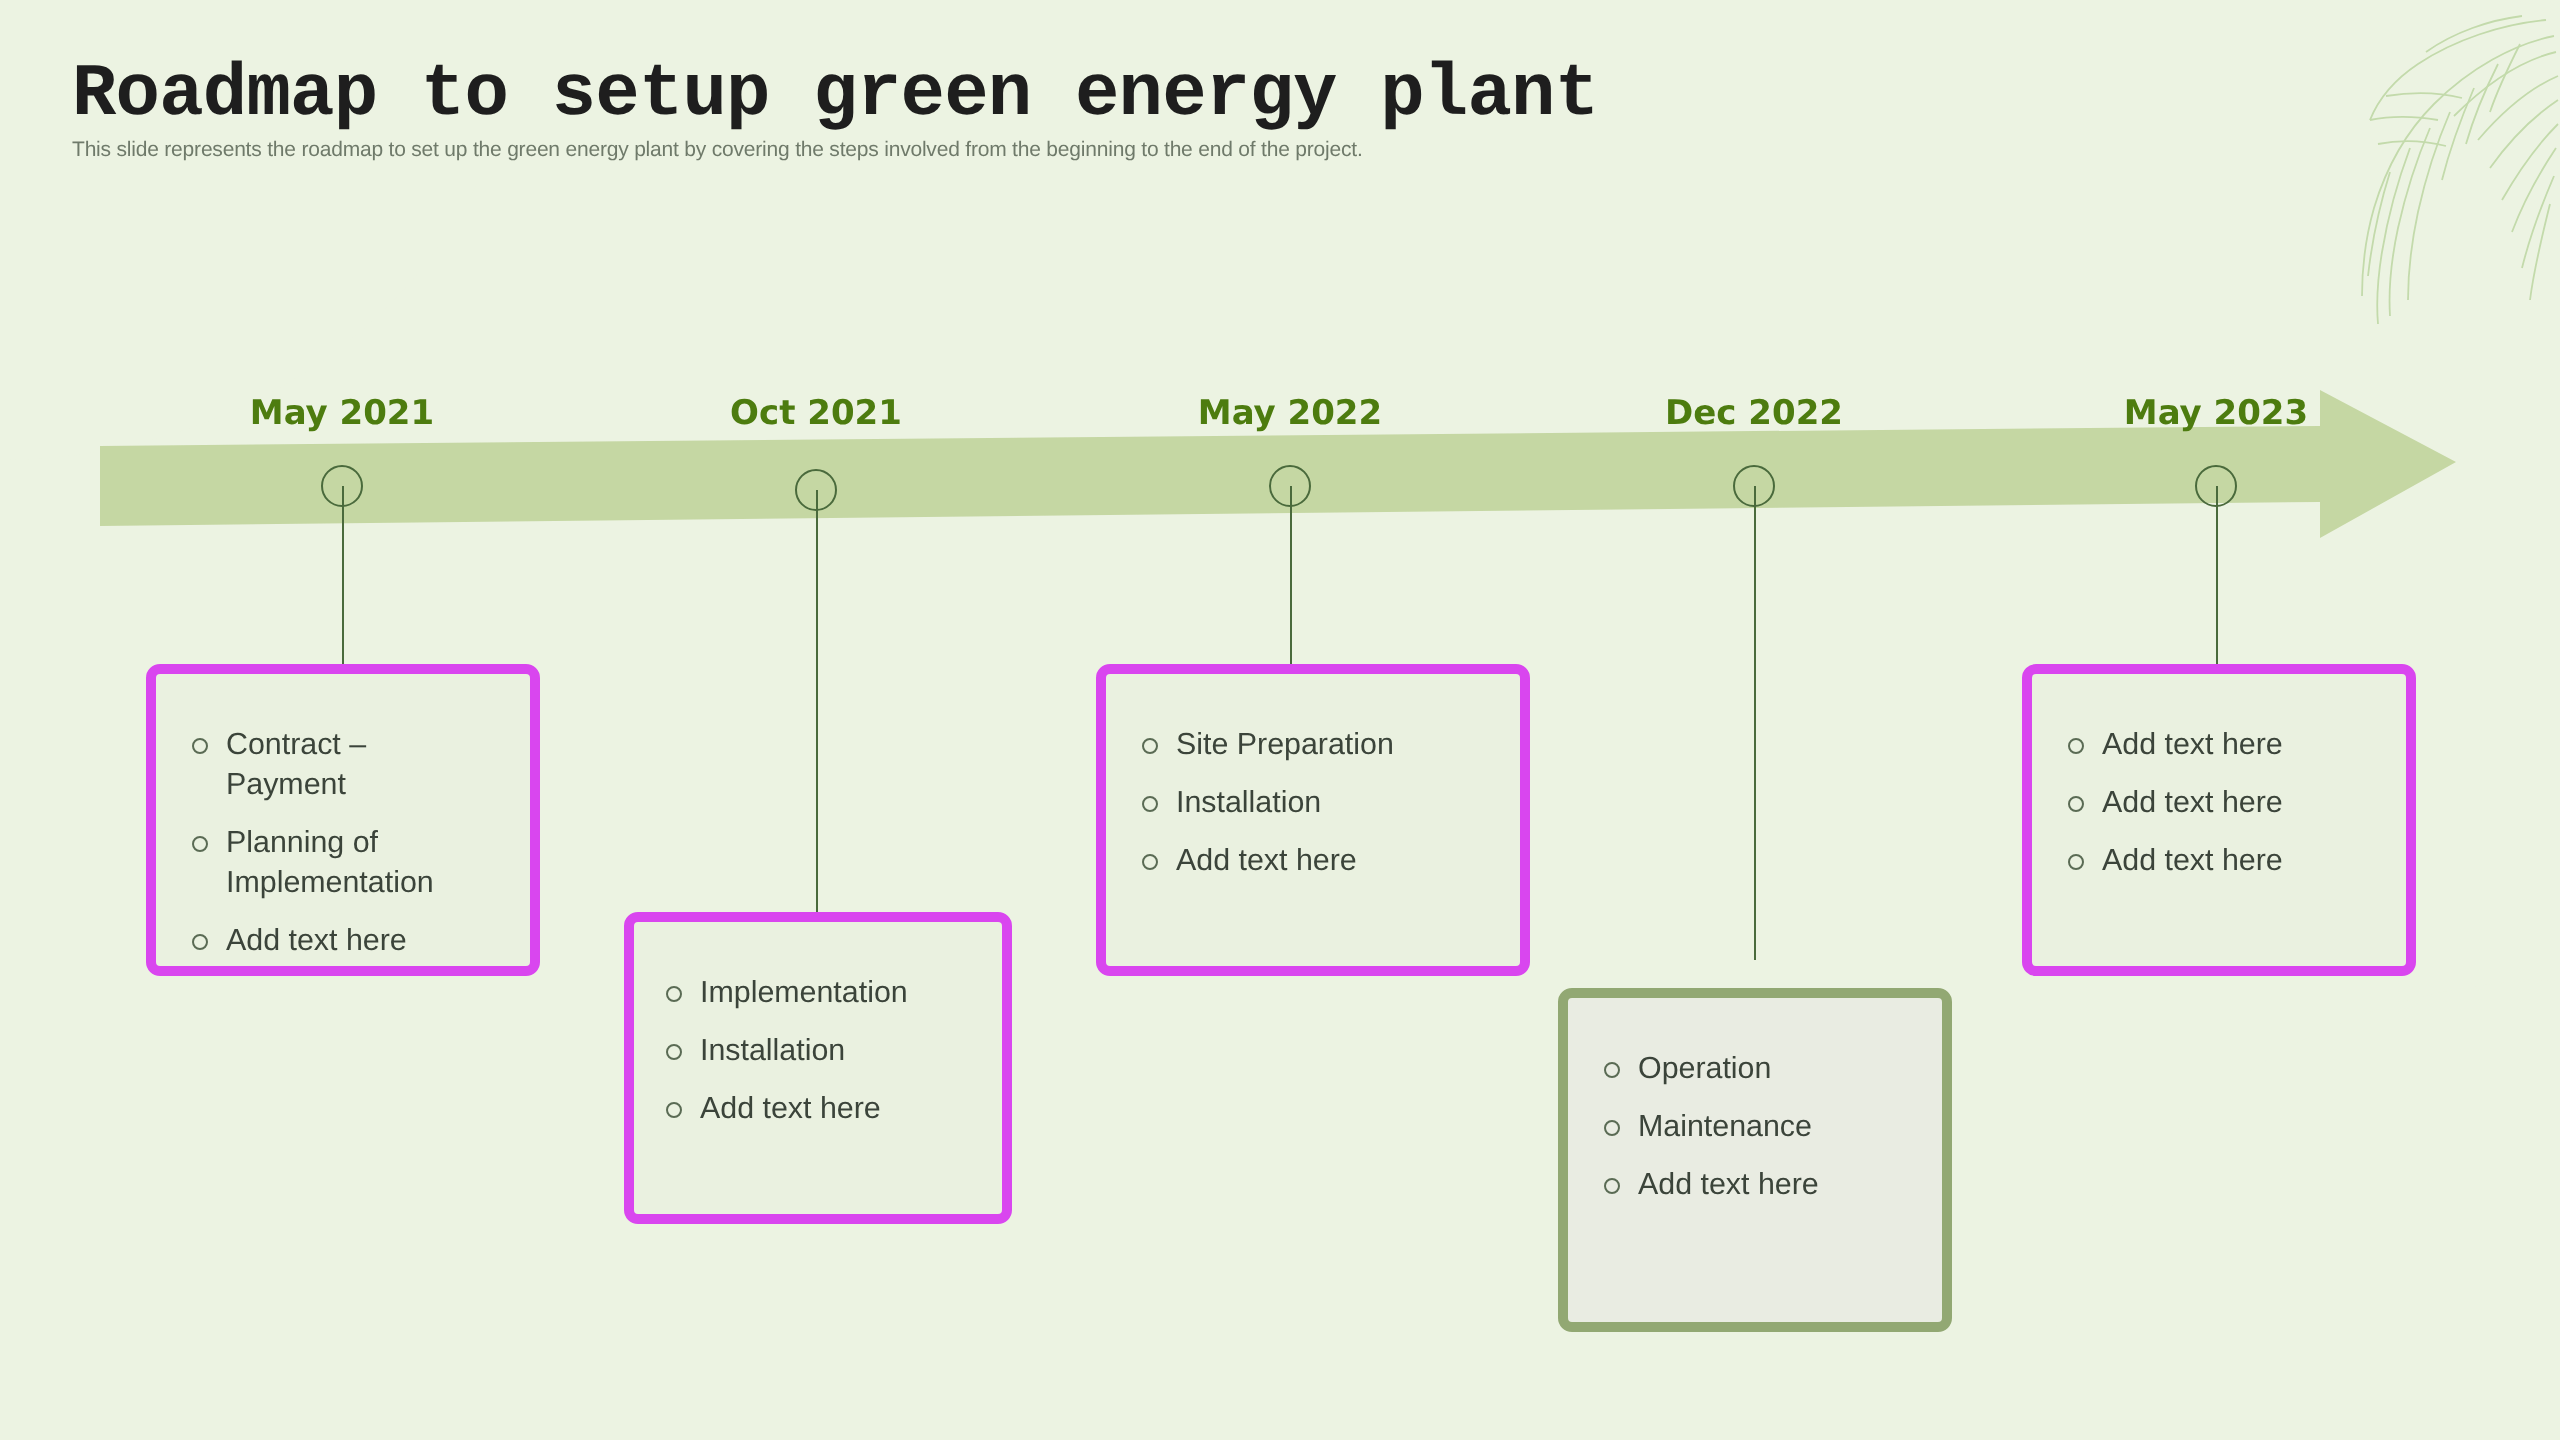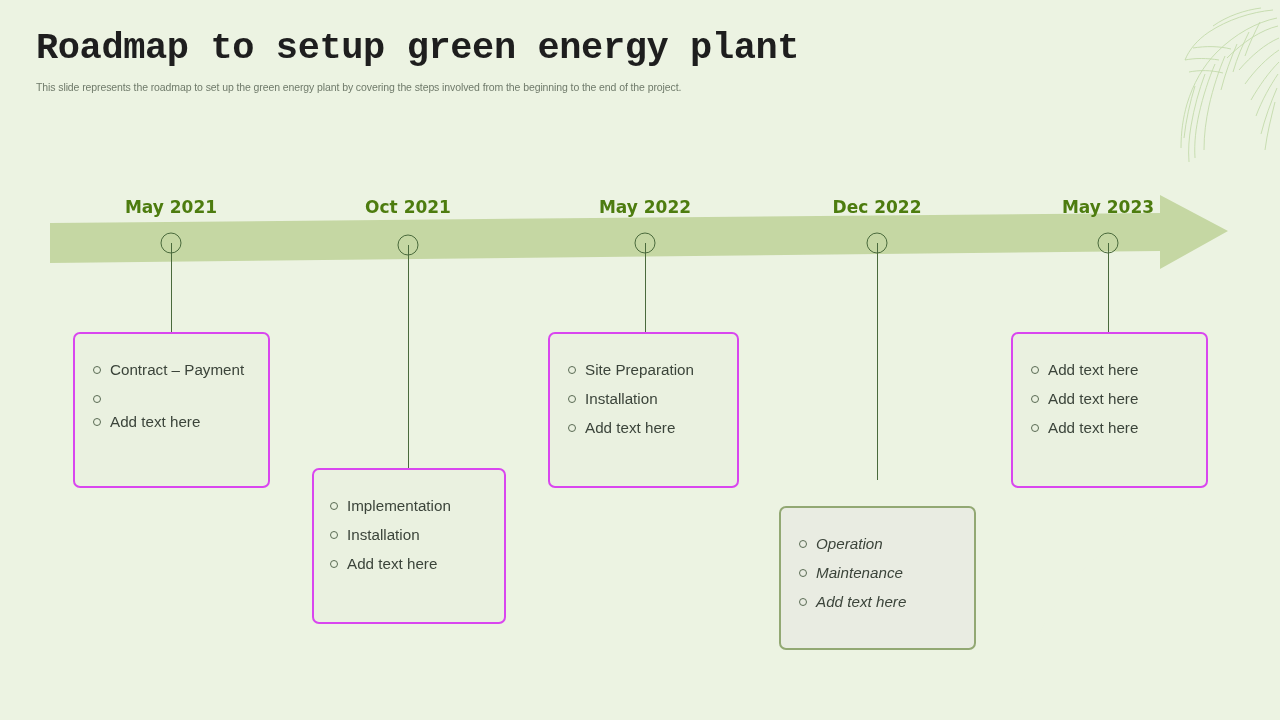--- a/index.html
+++ b/index.html
@@ -84,21 +84,20 @@
   .page-title {
     font-family: Liberation Mono, monospace;
     font-size: 37px;
     font-weight: bold;
     letter-spacing: -0.4px;
     color: #1e1e1e;
     line-height: 1.12;
     white-space: nowrap;
   }
   .page-subtitle {
-    margin-top: 12px;
     font-size: 10.5px;
     color: #6f7a6a;
     letter-spacing: -0.1px;
     white-space: nowrap;
   }
 
   
   .timeline {
     position: absolute;
     left: 0;
@@ -138,21 +137,21 @@
   
   .connector {
     position: absolute;
     width: 1px;
     background: #4a6a3c;
   }
 
   
   .card {
     position: absolute;
-    border: 2px solid #d946ef;
+    border: 5px solid #d946ef;
     border-radius: 7px;
     background: #eaf1e0;
     padding: 26px 18px 22px 18px;
   }
   .card.tinted {
     background: #e9ece2;
     border-color: #92a873;
   }
   .bullet-list {
     list-style: none;
@@ -247,63 +246,64 @@
   <div class="connector" style="left:1108px; top:243px; height:90px;"></div>
 
   <div class="card" style="left:73px; top:332px; width:197px; height:156px;">
     <ul class="bullet-list">
       <li class="bullet-item">
         <span class="bullet-mark"></span>
         <span class="bullet-text">Contract – Payment</span>
       </li>
       <li class="bullet-item">
         <span class="bullet-mark"></span>
-      </li>
-      <li class="bullet-item">
-        <span class="bullet-mark"></span>
-        <span class="bullet-text">Add text here</span>
-      </li>
-    </ul>
-  </div>
-
-  <div class="card" style="left:312px; top:468px; width:194px; height:156px;padding-left:16px;">
+        <span class="bullet-text">Planning of Implementation</span>
+      </li>
+      <li class="bullet-item">
+        <span class="bullet-mark"></span>
+        <span class="bullet-text">Add text here</span>
+      </li>
+    </ul>
+  </div>
+
+  <div class="card" style="left:312px; top:456px; width:194px; height:156px;padding-left:16px;">
     <ul class="bullet-list">
       <li class="bullet-item">
         <span class="bullet-mark"></span>
         <span class="bullet-text">Implementation</span>
       </li>
       <li class="bullet-item">
         <span class="bullet-mark"></span>
         <span class="bullet-text">Installation</span>
       </li>
       <li class="bullet-item">
         <span class="bullet-mark"></span>
         <span class="bullet-text">Add text here</span>
       </li>
     </ul>
   </div>
 
-  <div class="card" style="left:548px; top:332px; width:191px; height:156px;">
+  <div class="card" style="left:548px; top:332px; width:217px; height:156px;">
     <ul class="bullet-list">
       <li class="bullet-item">
         <span class="bullet-mark"></span>
         <span class="bullet-text">Site Preparation</span>
       </li>
       <li class="bullet-item">
         <span class="bullet-mark"></span>
         <span class="bullet-text">Installation</span>
       </li>
       <li class="bullet-item">
         <span class="bullet-mark"></span>
         <span class="bullet-text">Add text here</span>
       </li>
     </ul>
   </div>
 
-  <div class="card tinted" style="left:779px; top:506px; width:197px; height:144px;font-style:italic;">
+  <div class="card tinted" style="left:779px; top:494px; width:197px; height:172px;">
     <ul class="bullet-list">
       <li class="bullet-item">
         <span class="bullet-mark"></span>
         <span class="bullet-text">Operation</span>
       </li>
       <li class="bullet-item">
         <span class="bullet-mark"></span>
         <span class="bullet-text">Maintenance</span>
       </li>
       <li class="bullet-item">

